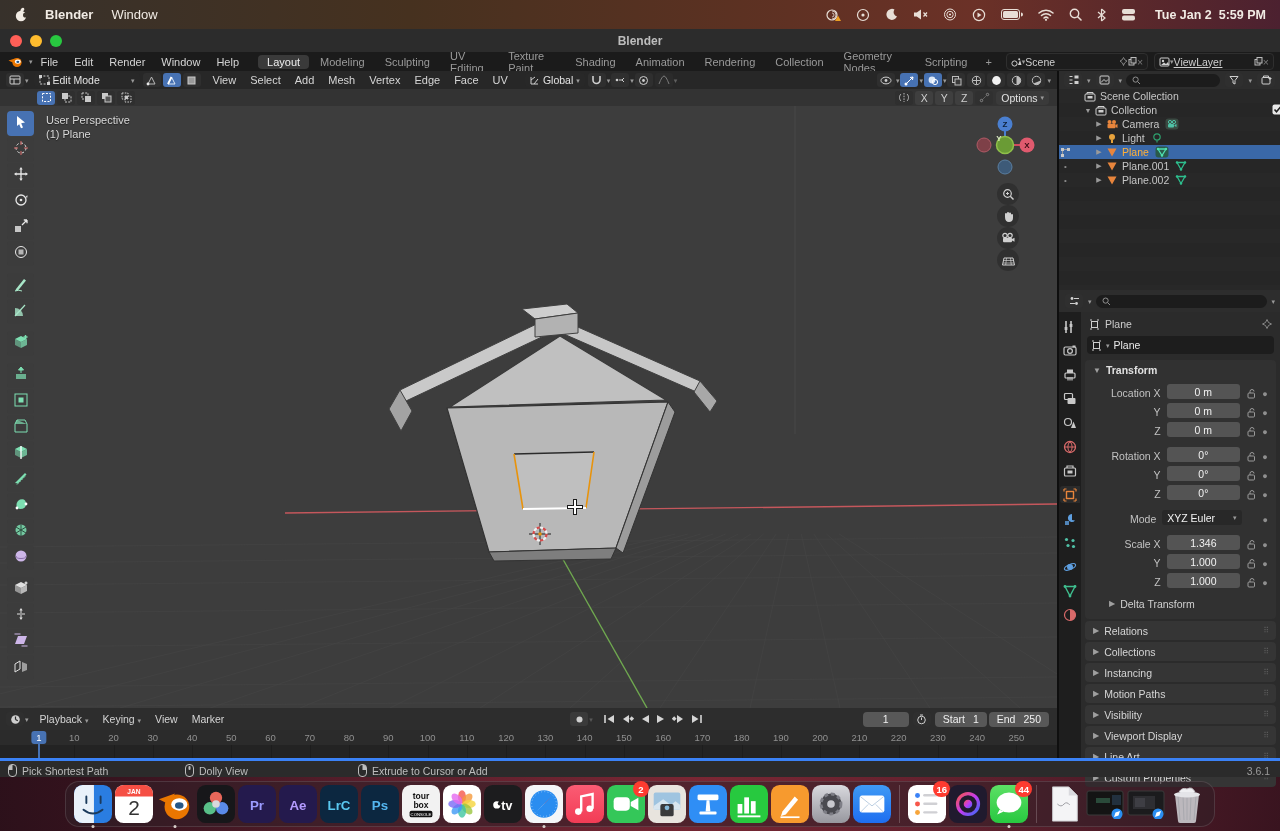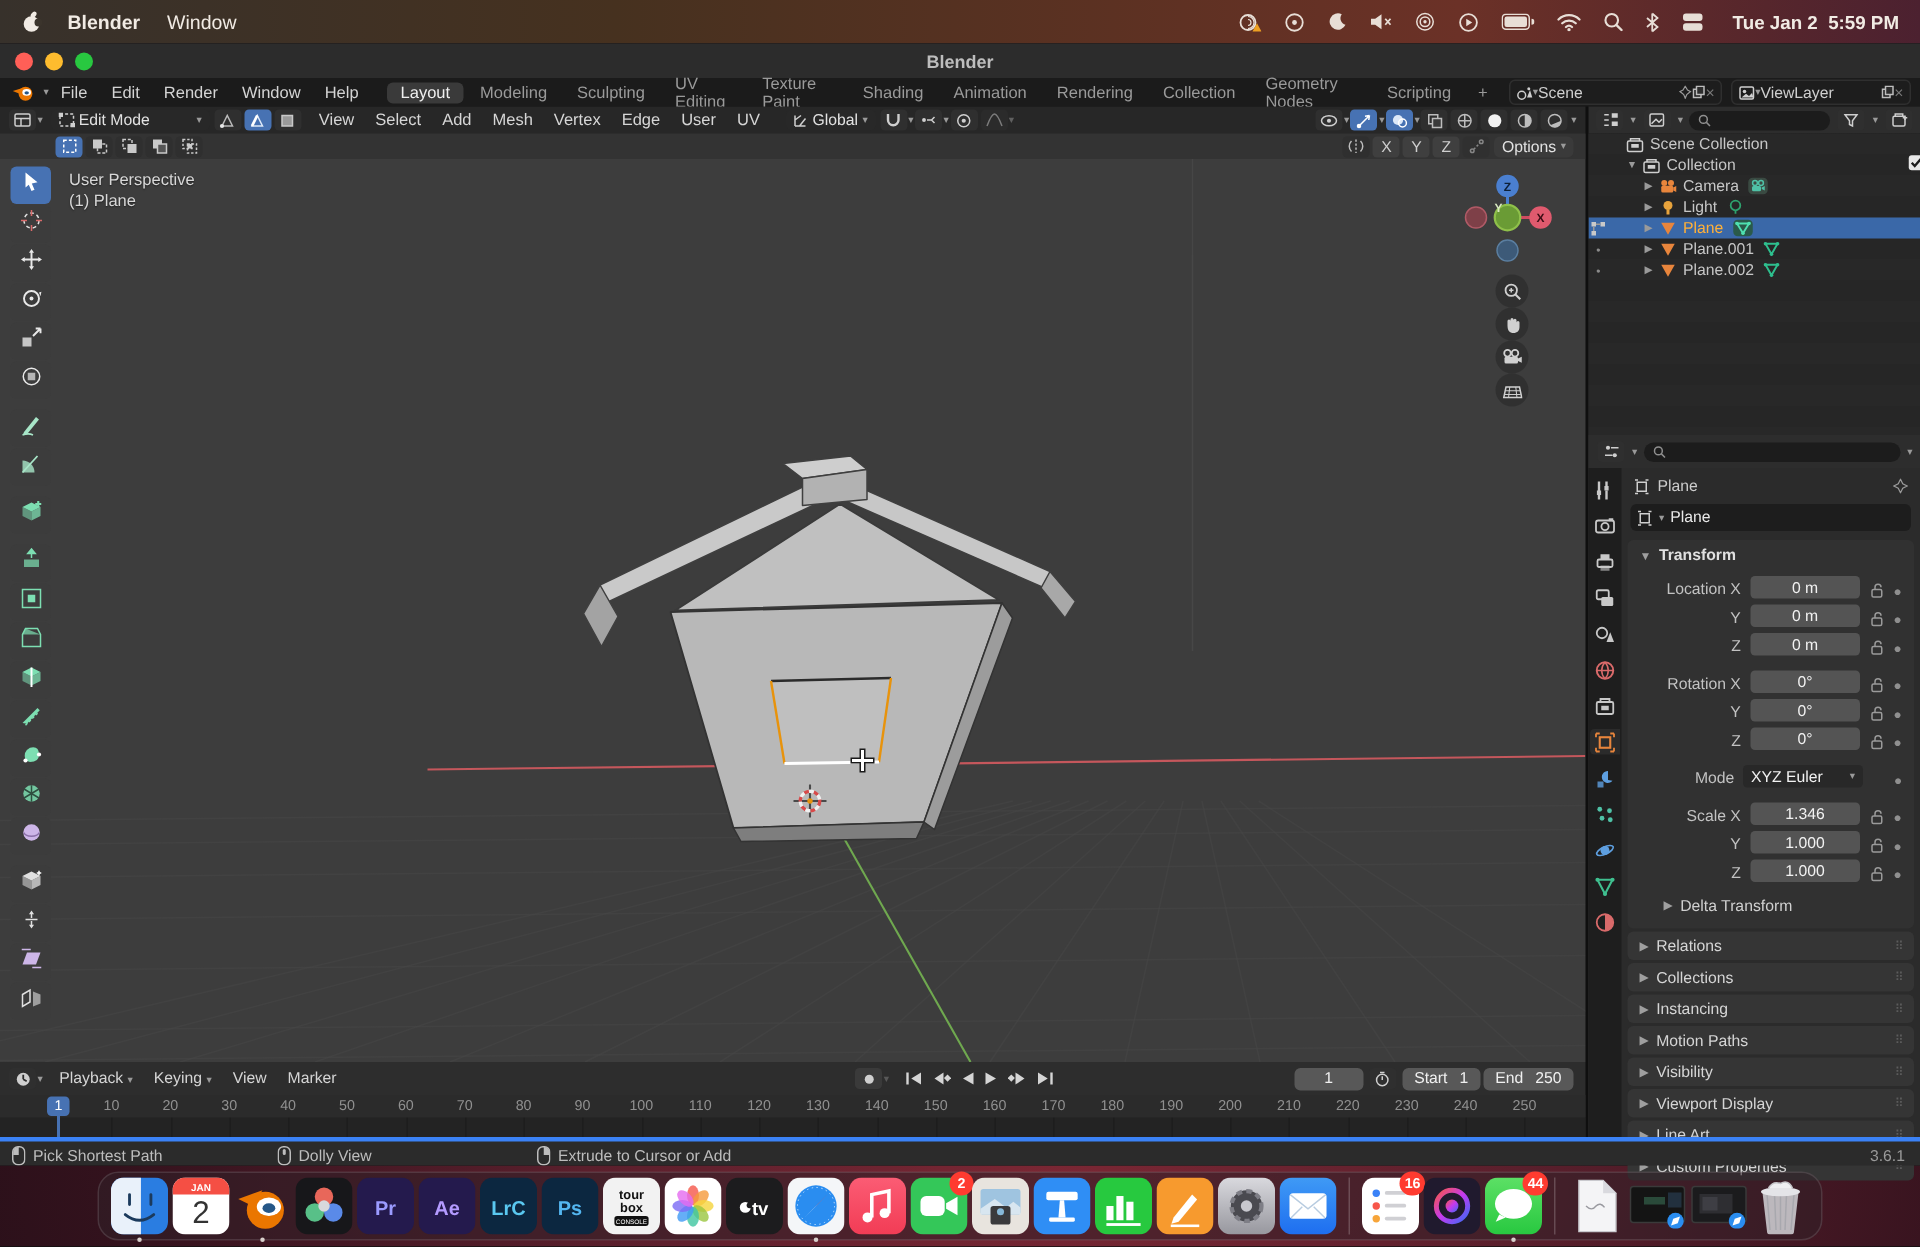--- a/index.html
+++ b/index.html
@@ -281,21 +281,21 @@
           </svg>
         <span style="color:#7a7a7a;">×</span>
       </div>
       <div class="sel-widget" style="width:118px;margin-right:6px;">
         <svg width="11" height="10" viewBox="0 0 11 10">
             <rect x="1" y="1" width="9" height="8" rx="1" fill="none" stroke="#cfcfcf"></rect>
             <circle cx="4" cy="4" r="1.2" fill="#cfcfcf"></circle>
             <path d="M2 8 L5 5.5 L7 7 L9 5 L10 8 Z" fill="#cfcfcf"></path>
           </svg>
         <span class="caret">▾</span>
-        <span style="flex:1;">ViewLayer</span>
+        <span style="flex:1;text-decoration:underline;">ViewLayer</span>
         <svg width="9" height="9" viewBox="0 0 9 9">
             <rect x="1" y="2.5" width="5" height="5.5" fill="none" stroke="#bdbdbd"></rect>
             <rect x="3" y="0.5" width="5" height="5.5" fill="#2d2d2d" stroke="#bdbdbd"></rect>
           </svg>
         <span style="color:#7a7a7a;">×</span>
       </div>
     </div>
 
     <div class="toolrow">
       <span class="mini-btn" style="margin-left:6px;">
@@ -331,21 +331,21 @@
             <rect x="2" y="2" width="7" height="7" fill="#9a9a9a" stroke="#c9c9c9"></rect>
           </svg>
       </span>
       <div id="vp-menus" style="display:flex;margin-left:4px;">
           <span class="tmenu">View</span>
           <span class="tmenu">Select</span>
           <span class="tmenu">Add</span>
           <span class="tmenu">Mesh</span>
           <span class="tmenu">Vertex</span>
           <span class="tmenu">Edge</span>
-          <span class="tmenu">User</span>
+          <span class="tmenu">Face</span>
           <span class="tmenu">UV</span>
         </div>
       <div class="gap"></div>
       <div class="drop">
         <svg width="10" height="10" viewBox="0 0 10 10">
             <path d="M1 9 L1 2 M1 9 L8 9 M1 5 L5 2 M4 9 L8 4" stroke="#cfcfcf" fill="none"></path>
           </svg>
         <span>Global</span>
           <span class="caret">▾</span>
       </div>

